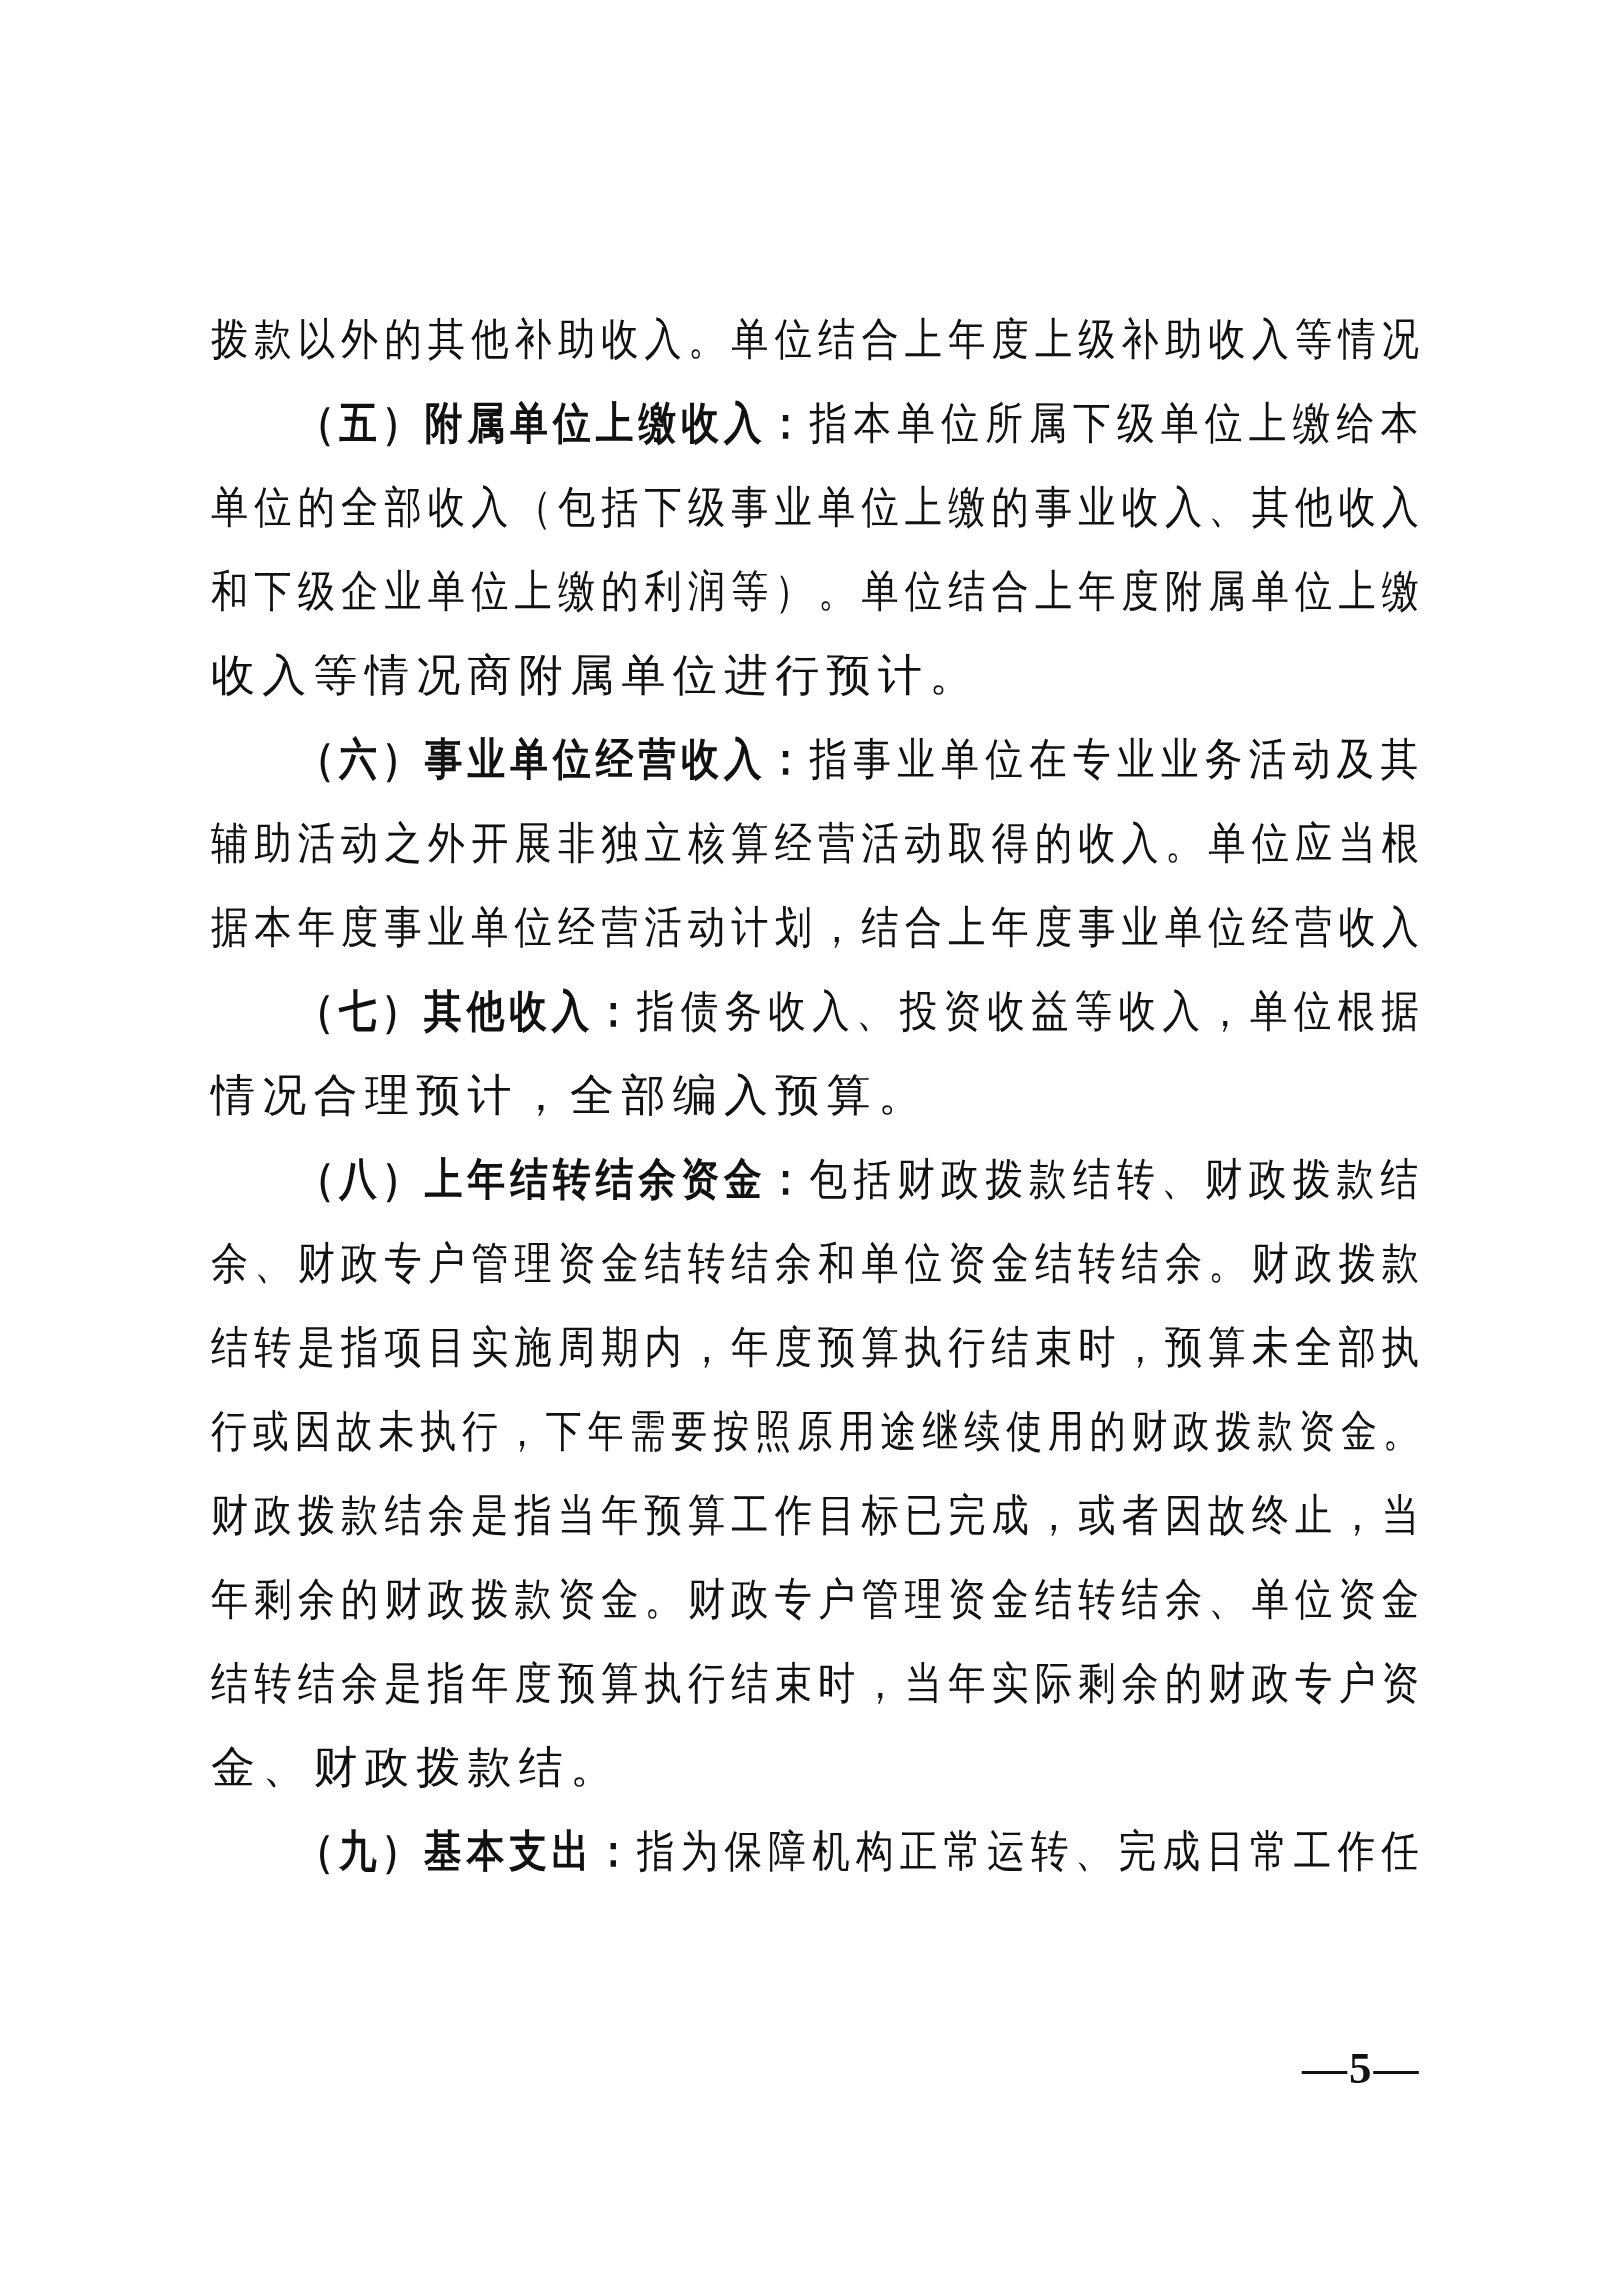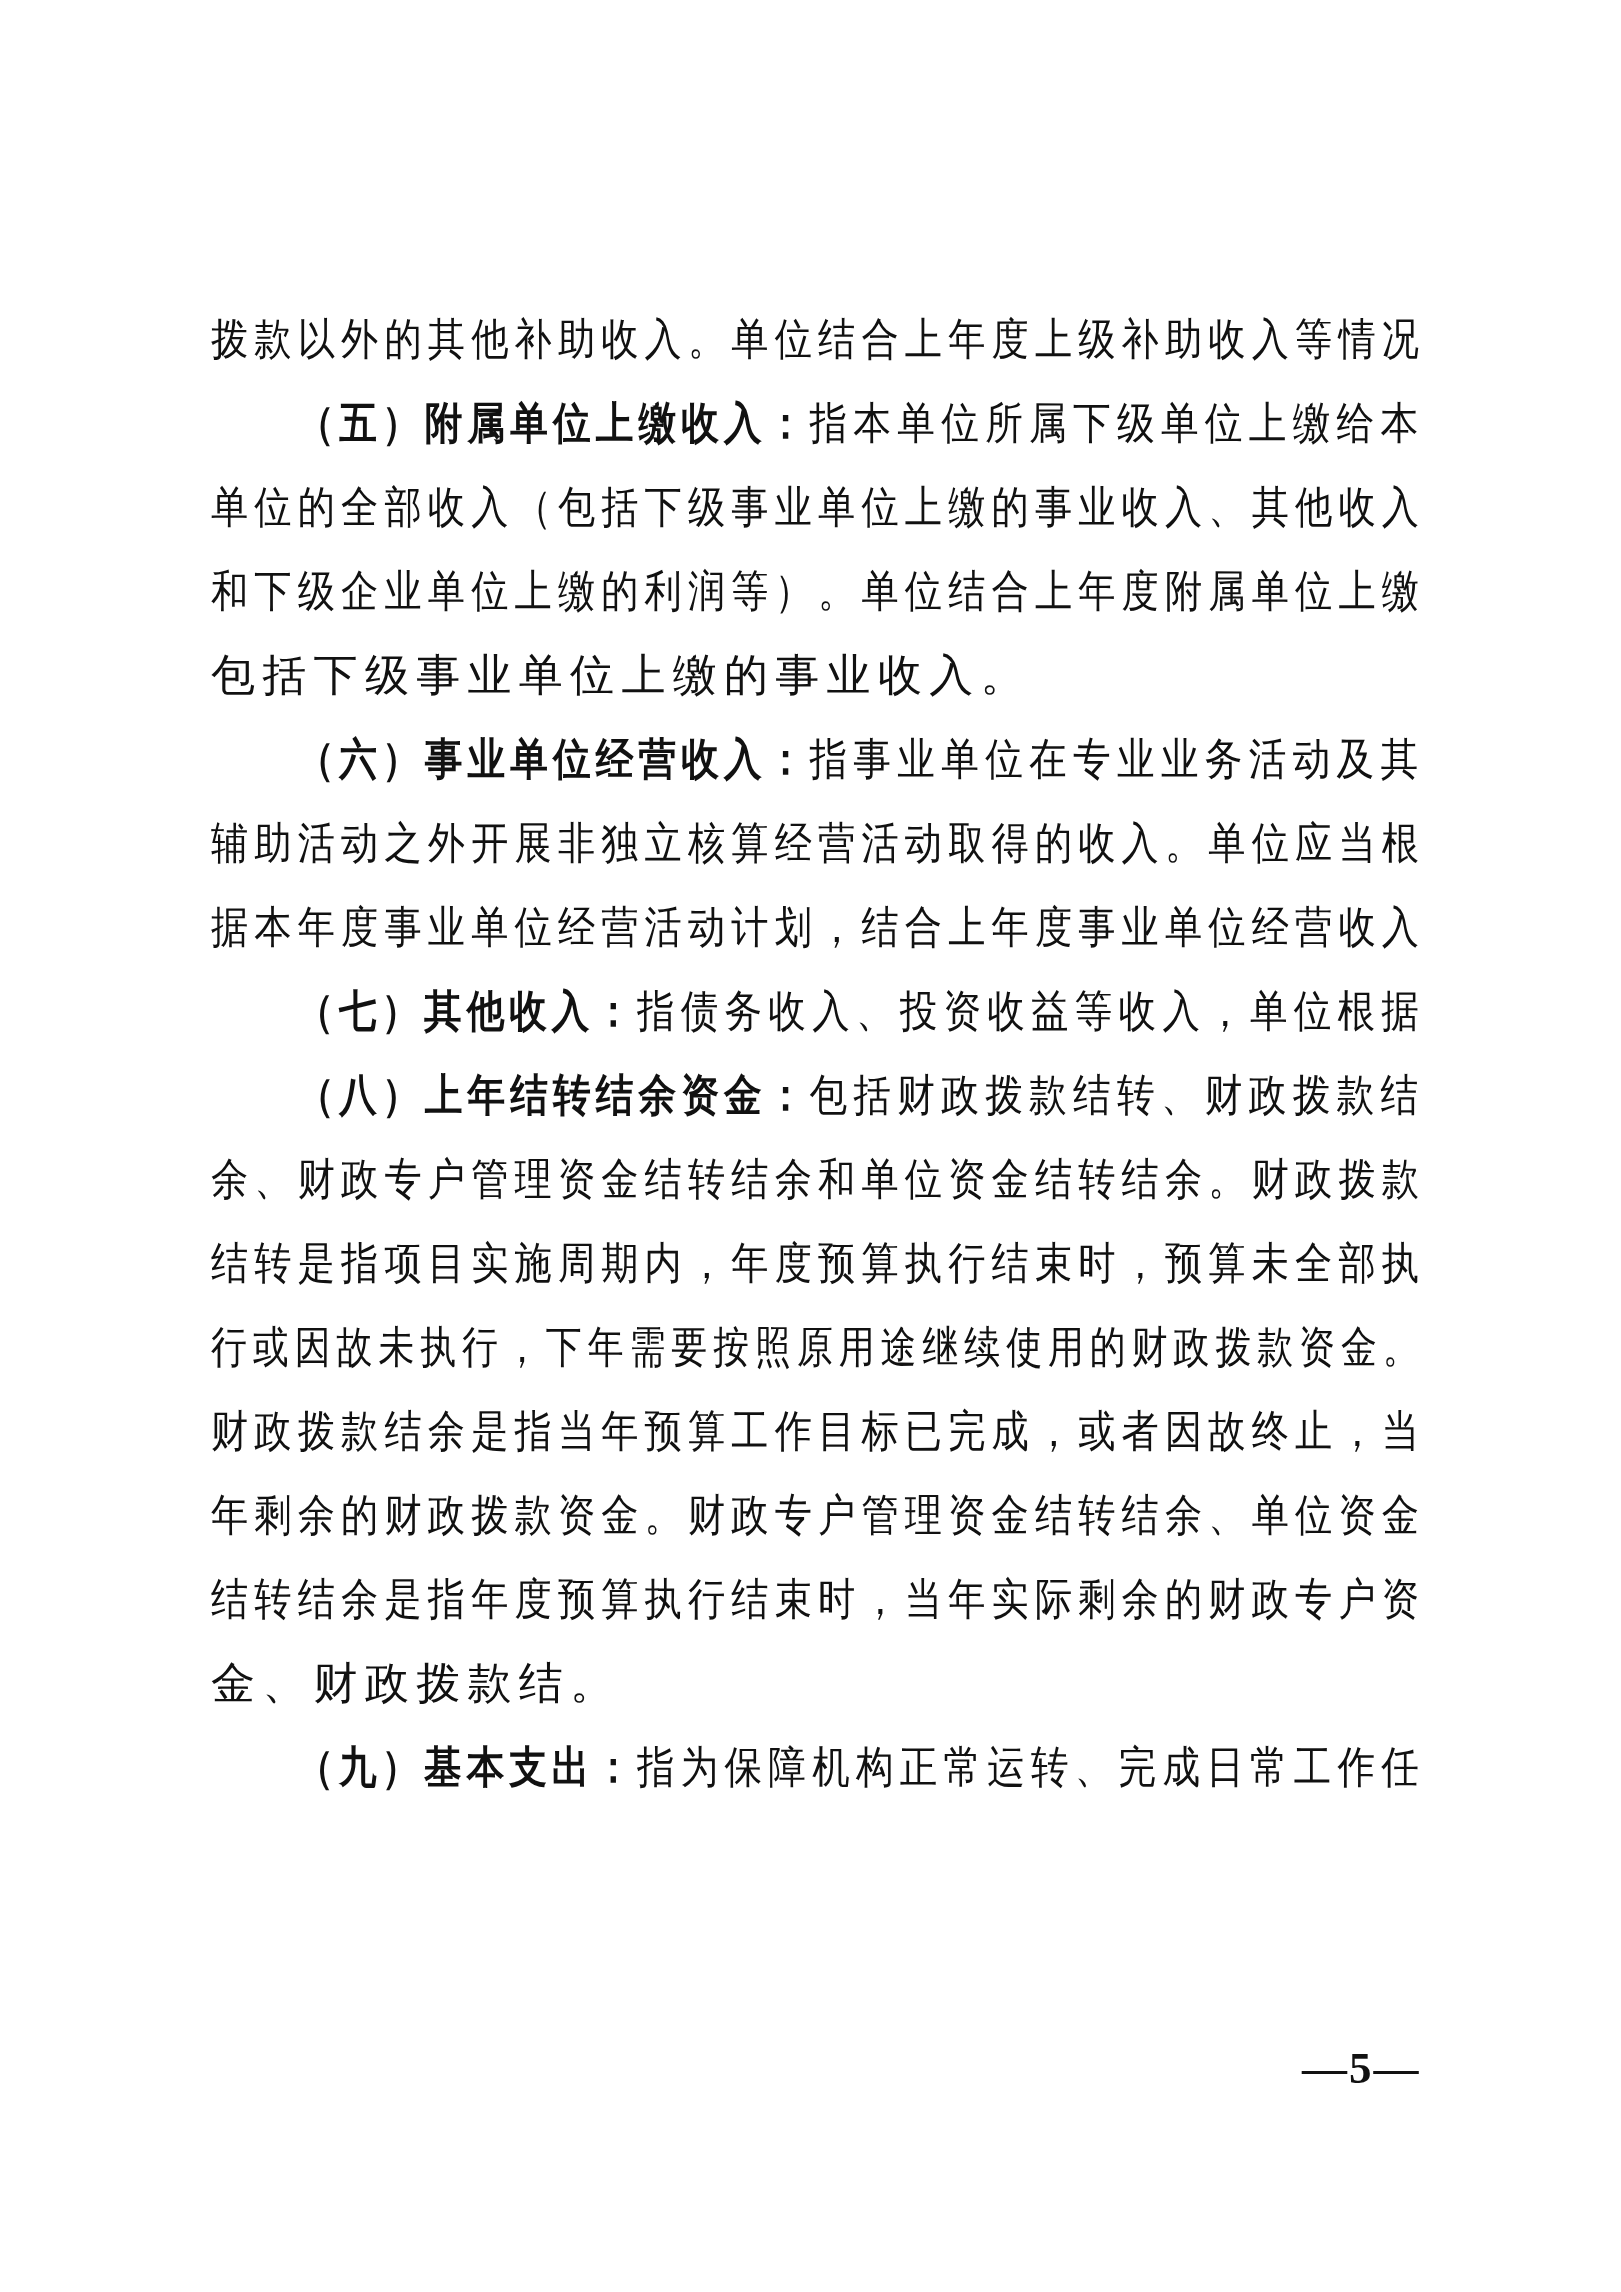--- a/index.html
+++ b/index.html
@@ -69,35 +69,38 @@
     <div class="line indent" style="transform: scaleX(0.856354);">
       <span class="heading">（五）附属单位上缴收入：</span><span>指本单位所属下级单位上缴给本</span>
     </div>
     <div class="line" style="transform: scaleX(0.845262);">
       <span>单位的全部收入（包括下级事业单位上缴的事业收入、其他收入</span>
     </div>
     <div class="line" style="transform: scaleX(0.845262);">
       <span>和下级企业单位上缴的利润等）。单位结合上年度附属单位上缴</span>
     </div>
     <div class="line">
-      <span>包括下级事业单位上缴的事业收入。</span>
+      <span>收入等情况商附属单位进行预计。</span>
     </div>
 
     <div class="line indent" style="transform: scaleX(0.856354);">
       <span class="heading">（六）事业单位经营收入：</span><span>指事业单位在专业业务活动及其</span>
     </div>
     <div class="line" style="transform: scaleX(0.845262);">
       <span>辅助活动之外开展非独立核算经营活动取得的收入。单位应当根</span>
     </div>
     <div class="line" style="transform: scaleX(0.845262);">
       <span>据本年度事业单位经营活动计划，结合上年度事业单位经营收入</span>
     </div>
 
     <div class="line indent" style="transform: scaleX(0.853407);">
       <span class="heading">（七）其他收入：</span><span>指债务收入、投资收益等收入，单位根据</span>
+    </div>
+    <div class="line">
+      <span>情况合理预计，全部编入预算。</span>
     </div>
 
     <div class="line indent" style="transform: scaleX(0.856354);">
       <span class="heading">（八）上年结转结余资金：</span><span>包括财政拨款结转、财政拨款结</span>
     </div>
     <div class="line" style="transform: scaleX(0.845262);">
       <span>余、财政专户管理资金结转结余和单位资金结转结余。财政拨款</span>
     </div>
     <div class="line" style="transform: scaleX(0.845262);">
       <span>结转是指项目实施周期内，年度预算执行结束时，预算未全部执</span>

